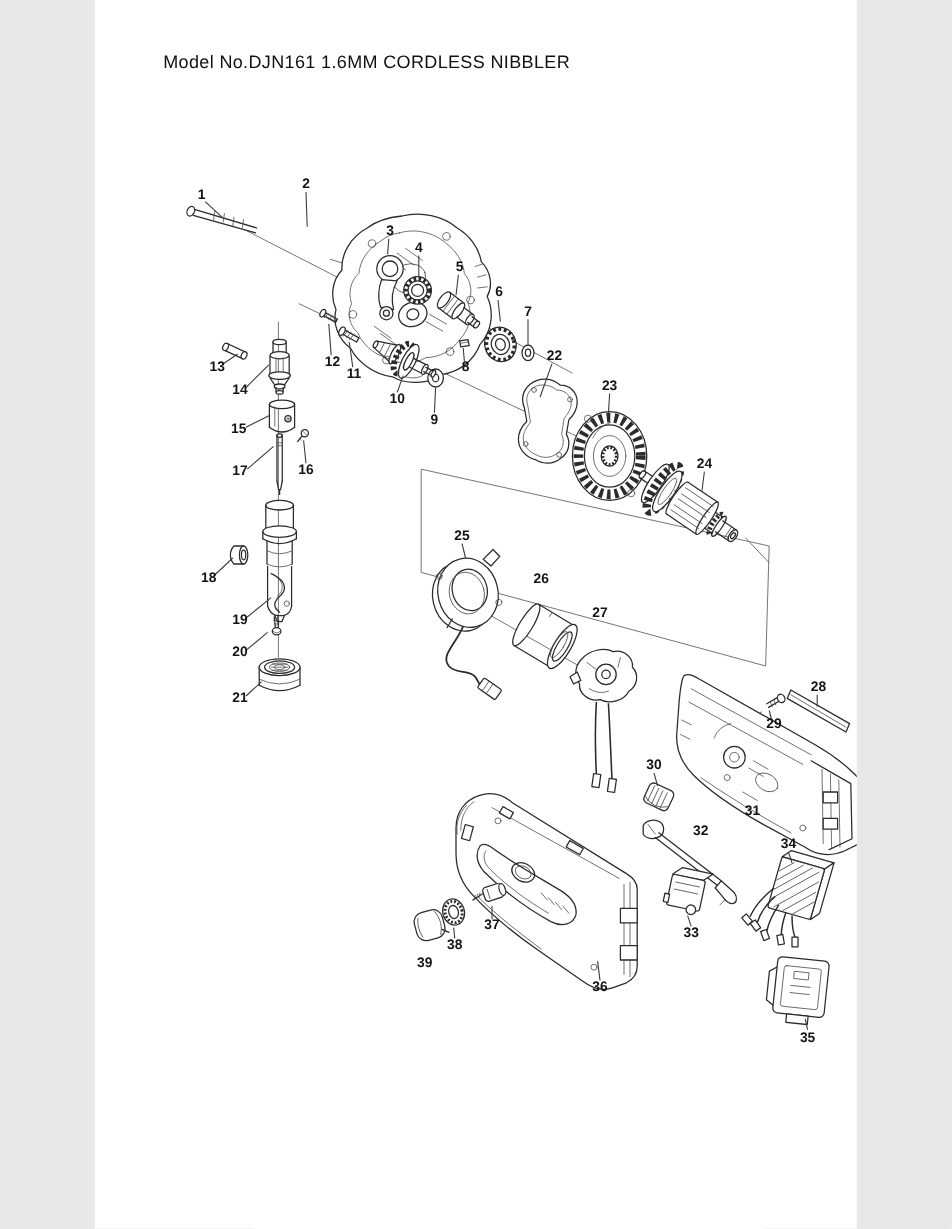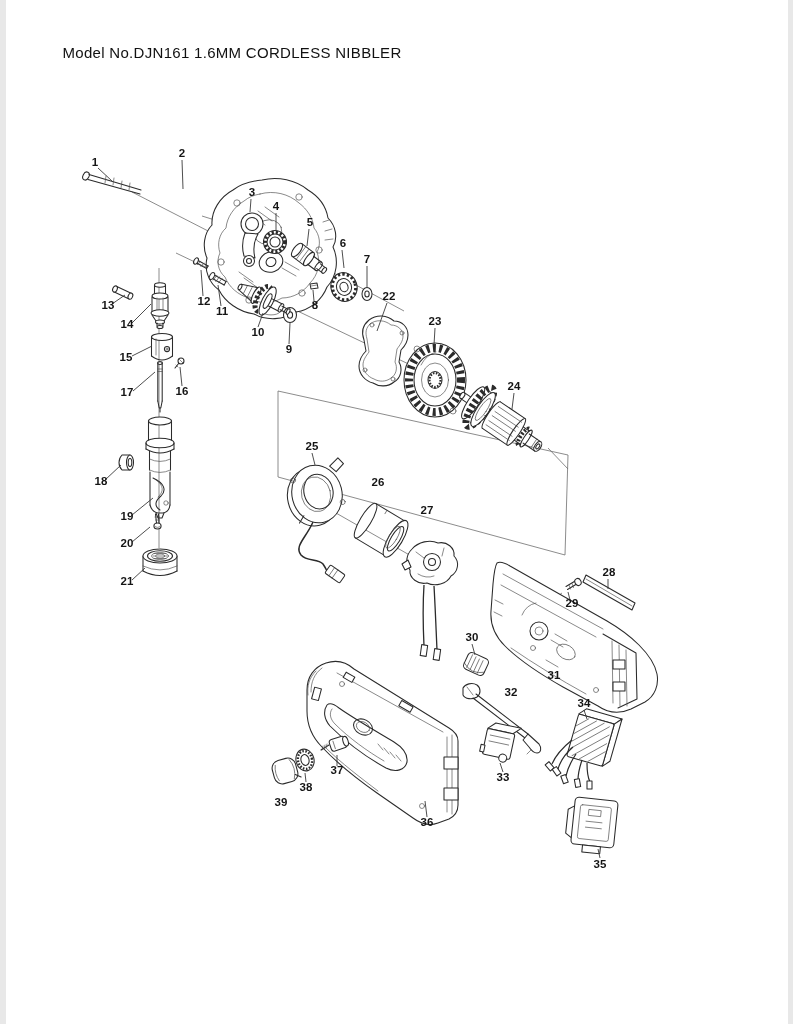--- a/index.html
+++ b/index.html
@@ -1,16 +1,16 @@
 <!DOCTYPE html>
 <html><head>
 <meta charset="utf-8">
 <style>
   html,body{margin:0;padding:0;background:#e8e8e8;}
-  .page{position:relative;width:782px;height:1024px;background:#ffffff;margin:0 auto;overflow:hidden;
+  .page{position:relative;width:635px;height:1024px;background:#ffffff;margin:0 auto;overflow:hidden;
         font-family:"Liberation Sans", sans-serif;}
   .title{position:absolute;left:57px;top:44px;font-size:15px;font-weight:400;color:#111;
          letter-spacing:0.3px;white-space:nowrap;}
   svg{position:absolute;left:0;top:0;}
   .o{fill:#fff;stroke:#2b2b2b;stroke-width:1.05;stroke-linejoin:round;stroke-linecap:round;}
   .l{fill:none;stroke:#2b2b2b;stroke-width:1.05;stroke-linecap:round;stroke-linejoin:round;}
   .t{fill:none;stroke:#4a4a4a;stroke-width:0.65;stroke-linecap:round;}
   .c{fill:none;stroke:#6f6f6f;stroke-width:0.8;}
   .cd{fill:none;stroke:#6f6f6f;stroke-width:0.8;stroke-dasharray:4 3;}
   .lead{stroke:#3a3a3a;stroke-width:0.9;}

